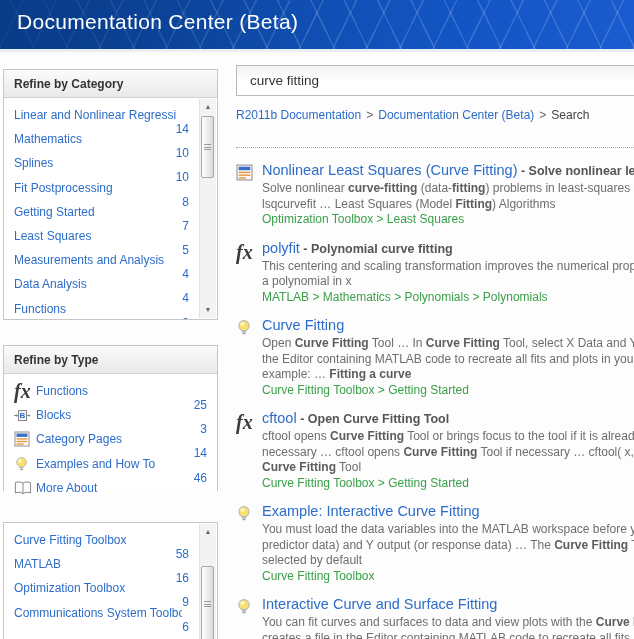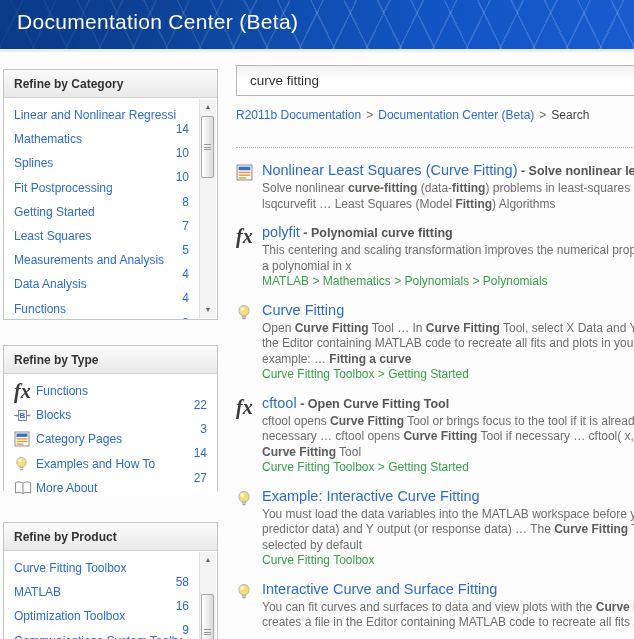--- a/index.html
+++ b/index.html
@@ -123,21 +123,21 @@
   </div>
 
   <div class="panel" style="top:345px; height:146px;">
     <div class="panel-header">Refine by Type</div>
     <div class="panel-body" style="height:120px;">
       <div class="refine-item">
         <span class="type-icon">
             <span class="icon-fx">fx</span>
           </span>
         <span class="refine-label">Functions</span>
-        <span class="refine-count">22</span>
+        <span class="refine-count">25</span>
       </div>
       <div class="refine-item">
         <span class="type-icon">
           <svg width="17" height="15" viewBox="0 0 17 15">
             <rect x="4.5" y="2.5" width="8" height="10" fill="#f5f5f5" stroke="#888"></rect>
             <text x="8.5" y="10" font-size="8" font-weight="bold" fill="#2d6dc9" text-anchor="middle" font-family="Liberation Sans, sans-serif">B</text>
             <line x1="0" y1="7.5" x2="3" y2="7.5" stroke="#888"></line>
             <path d="M2.4 5.9 L4.4 7.5 L2.4 9.1 Z" fill="#888"></path>
             <line x1="13" y1="7.5" x2="15" y2="7.5" stroke="#888"></line>
             <path d="M14.6 5.9 L16.6 7.5 L14.6 9.1 Z" fill="#888"></path>
@@ -162,37 +162,36 @@
       <div class="refine-item">
         <span class="type-icon">
           <svg width="15" height="16" viewBox="0 0 15 16">
             <circle cx="7.5" cy="6.3" r="4.8" fill="#f7e06e" stroke="#b9b9b9"></circle>
             <circle cx="6" cy="4.8" r="1.9" fill="#fdf6c8"></circle>
             <rect x="5.4" y="11" width="4.2" height="1.6" rx="0.8" fill="#b5b5b5"></rect>
             <rect x="5.8" y="12.9" width="3.4" height="1.4" rx="0.7" fill="#a5a5a5"></rect>
           </svg>
         </span>
         <span class="refine-label">Examples and How To</span>
-        <span class="refine-count">27</span>
+        <span class="refine-count">46</span>
       </div>
       <div class="refine-item">
         <span class="type-icon">
           <svg width="18" height="14" viewBox="0 0 18 14">
             <path d="M9 2.2 C7 0.6 3 0.6 1.4 1.6 L1.4 12 C3 11 7 11 9 12.6 C11 11 15 11 16.6 12 L16.6 1.6 C15 0.6 11 0.6 9 2.2 Z" fill="#fdfdfd" stroke="#8a8a8a"></path>
             <line x1="9" y1="2.2" x2="9" y2="12.6" stroke="#8a8a8a"></line>
           </svg>
         </span>
         <span class="refine-label">More About</span>
         <span class="refine-count">8</span>
       </div>
     </div>
   </div>
 
   <div class="panel" style="top:522px; height:160px;">
-    <div class="panel-header">Refine by Product</div>
     <div class="panel-body" style="height:130px;">
       <div class="refine-item pad-scroll">
         <span class="refine-label">Curve Fitting Toolbox</span>
         <span class="refine-count">58</span>
       </div>
       <div class="refine-item pad-scroll">
         <span class="refine-label">MATLAB</span>
         <span class="refine-count">16</span>
       </div>
       <div class="refine-item pad-scroll">
@@ -229,20 +228,21 @@
           <rect x="2.5" y="2.5" width="11" height="3.4" fill="#3a6fc9"></rect>
           <rect x="2.5" y="7.2" width="11" height="1.4" fill="#e89b3c"></rect>
           <rect x="2.5" y="9.8" width="11" height="1.4" fill="#e89b3c"></rect>
           <rect x="2.5" y="12.4" width="7" height="1.4" fill="#e89b3c"></rect>
         </svg>
       </div>
       <div class="result-body">
         <div class="result-titleline"><a class="result-title">Nonlinear Least Squares (Curve Fitting)</a><span class="result-suffix"> - Solve nonlinear least-squares (cu</span></div>
         <div class="desc-line"><span>Solve nonlinear </span><b>curve-fitting</b><span> (data-</span><b>fitting</b><span>) problems in least-squares sense … Solve non</span></div>
         <div class="desc-line"><span>lsqcurvefit … Least Squares (Model </span><b>Fitting</b><span>) Algorithms</span></div>
+        <div class="result-path">Optimization Toolbox &gt; Least Squares</div>
       </div>
     </div>
 
     <div class="result">
       <div class="result-icon"><span class="icon-fx">fx</span></div>
       <div class="result-body">
         <div class="result-titleline"><a class="result-title">polyfit</a><span class="result-suffix"> - Polynomial curve fitting</span></div>
         <div class="desc-line"><span>This centering and scaling transformation improves the numerical properties of both the p</span></div>
         <div class="desc-line"><span>a polynomial in x</span></div>
         <div class="result-path">MATLAB &gt; Mathematics &gt; Polynomials &gt; Polynomials</div>

